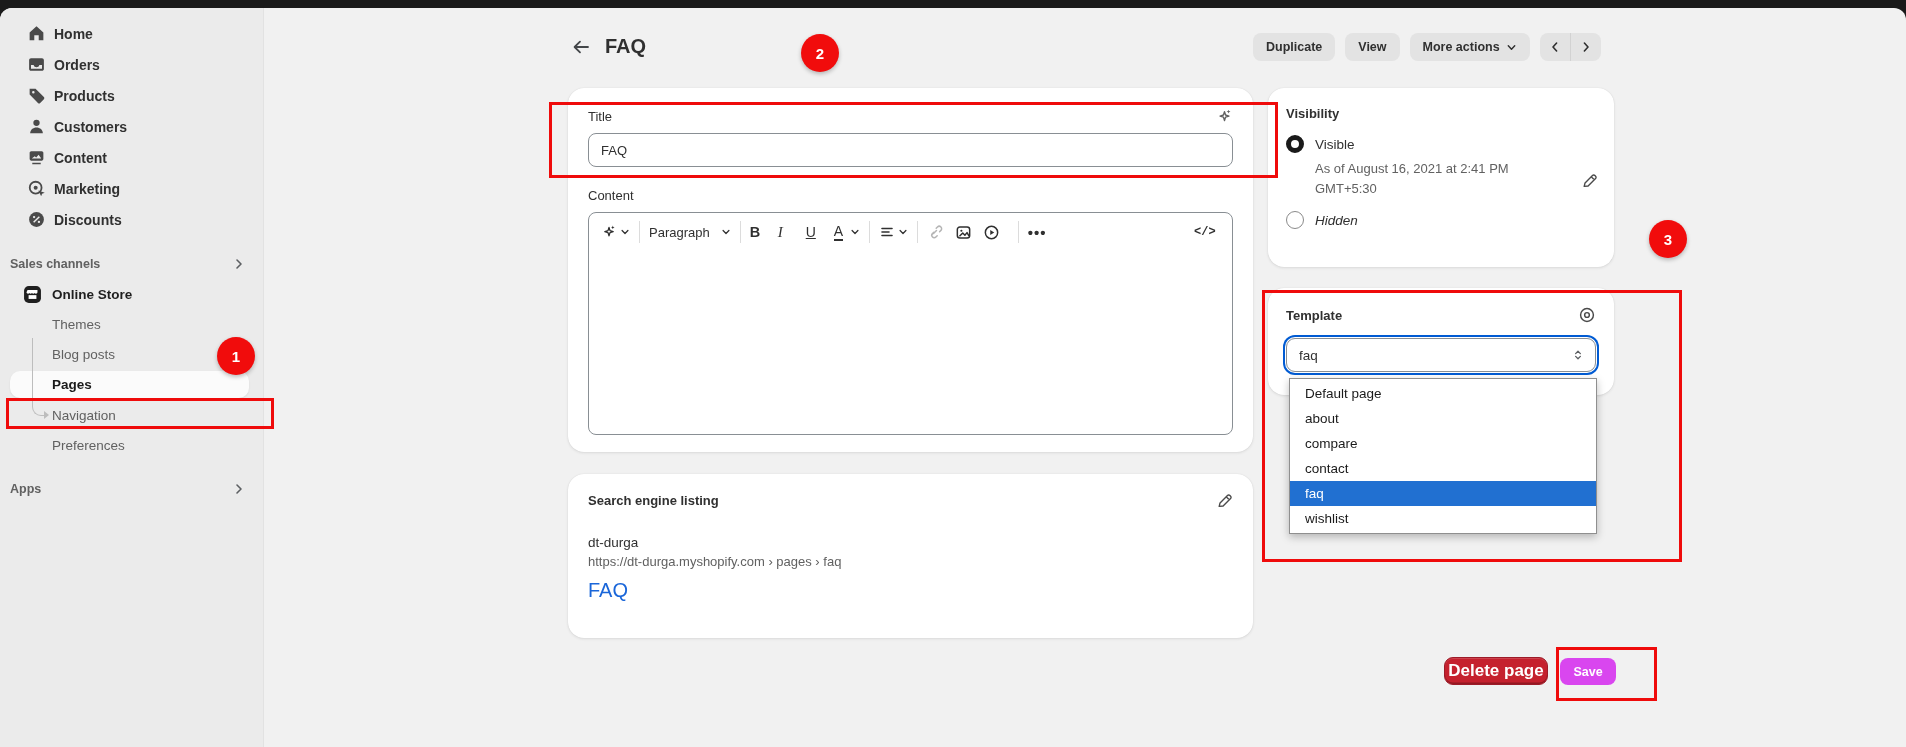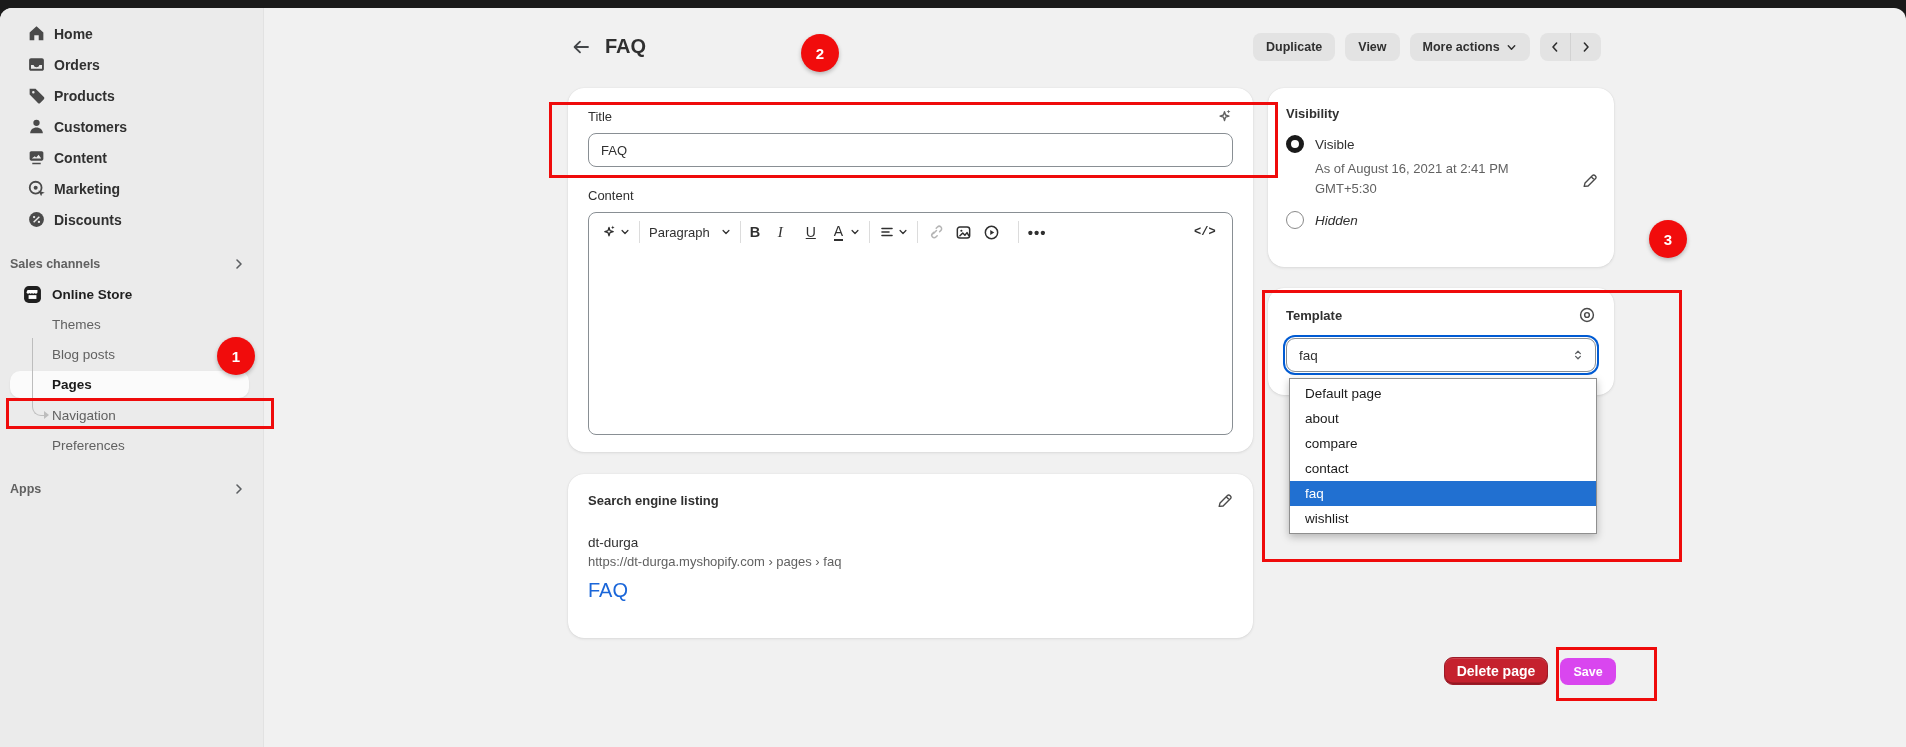--- a/index.html
+++ b/index.html
@@ -90,21 +90,21 @@
   .select-box { margin-top:14px; height:34px; border:1.5px solid #898f94; border-radius:9px;
     box-shadow:0 0 0 1px #fff, 0 0 0 3px #005bd3; display:flex; align-items:center;
     justify-content:space-between; padding:0 10px 0 12px; font-size:13.5px; color:#303030;
     background:#fff; cursor:pointer; }
   .dropdown { position:absolute; top:370px; left:1289px; width:308px; background:#fff;
     border:1px solid #8f8f8f; box-shadow:0 3px 8px rgba(0,0,0,.25); z-index:10; padding:2px 0; }
   .opt { height:25px; display:flex; align-items:center; padding-left:15px; font-size:13.5px; color:#1a1a1a; cursor:pointer; }
   .opt.highlighted { background:#2170d1; color:#fff; }
   
   .btn-delete { position:absolute; top:649px; left:1444px; width:104px; height:28px; background:#c5212e;
-    border:1px solid #9d1b28; border-radius:9px; color:#fff; font-weight:700; font-size:14px;
+    border:1px solid #9d1b28; border-radius:9px; color:#fff; font-weight:700; font-size:17px;
     display:flex; align-items:center; justify-content:center; cursor:pointer; font-family:inherit;
     box-shadow:inset 0 -1.5px 0 rgba(0,0,0,.25), inset 0 1px 0 rgba(255,255,255,.15); }
   .btn-save { position:absolute; top:650px; left:1560px; width:56px; height:27px; background:#d946ef;
     border:none; border-radius:8px; color:#fff; font-weight:700; font-size:12.5px;
     display:flex; align-items:center; justify-content:center; font-family:inherit; }
   
   .ann-rect { position:absolute; border:3.5px solid #ef0b0b; z-index:40; pointer-events:none; }
   #ann-rect-pages    { left:6px;    top:398px; width:268px; height:31px; }
   #ann-rect-title    { left:549px;  top:102px; width:729px; height:76px; }
   #ann-rect-template { left:1262px; top:290px; width:420px; height:272px; }

